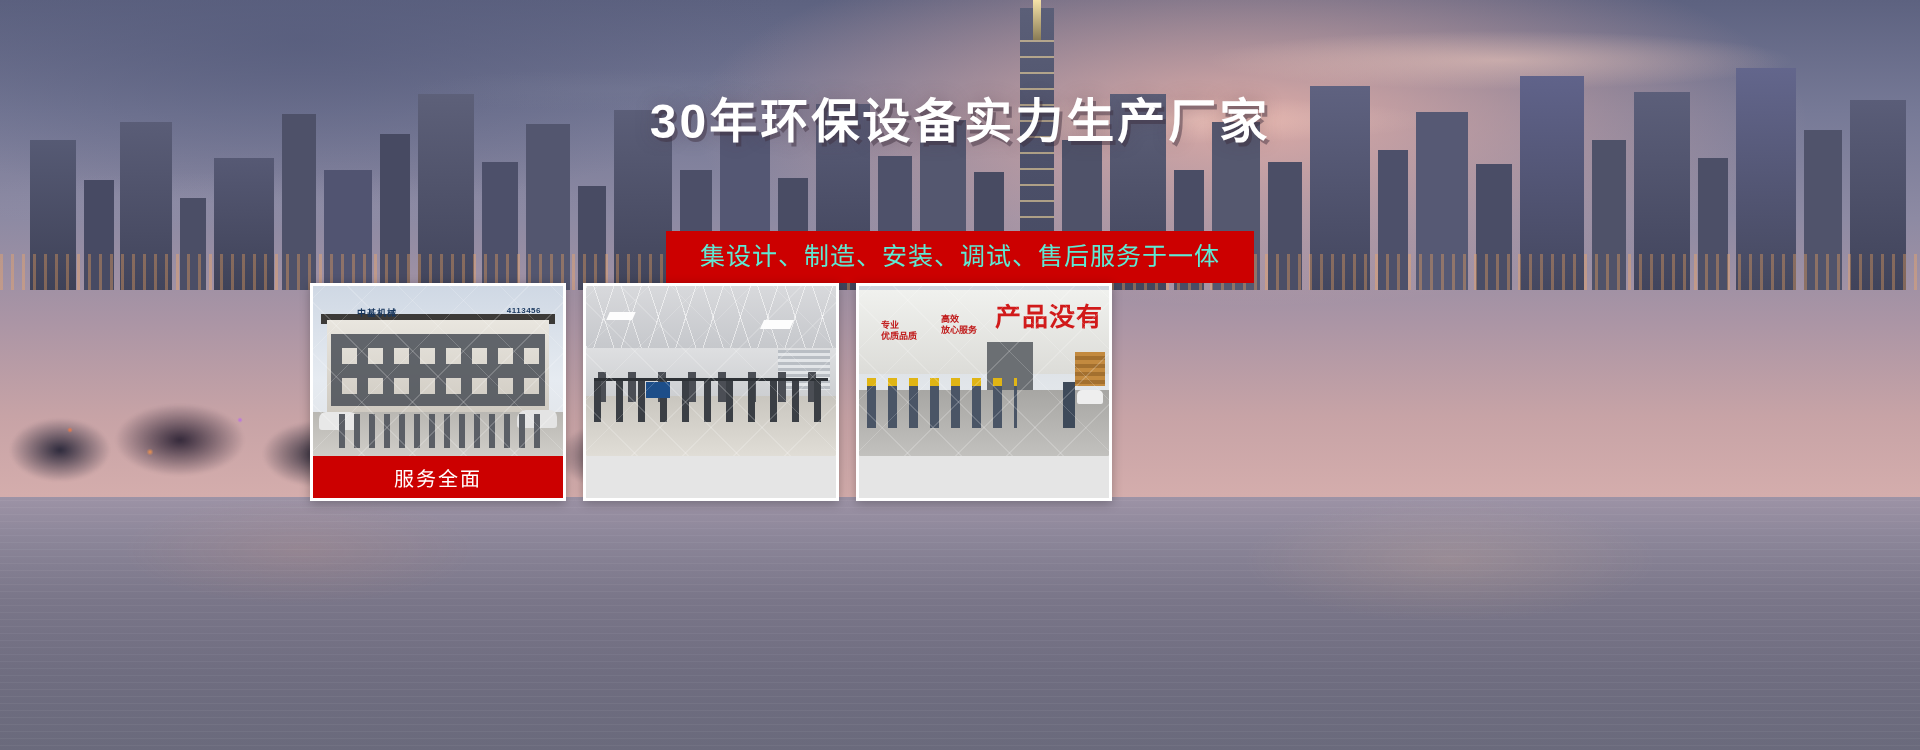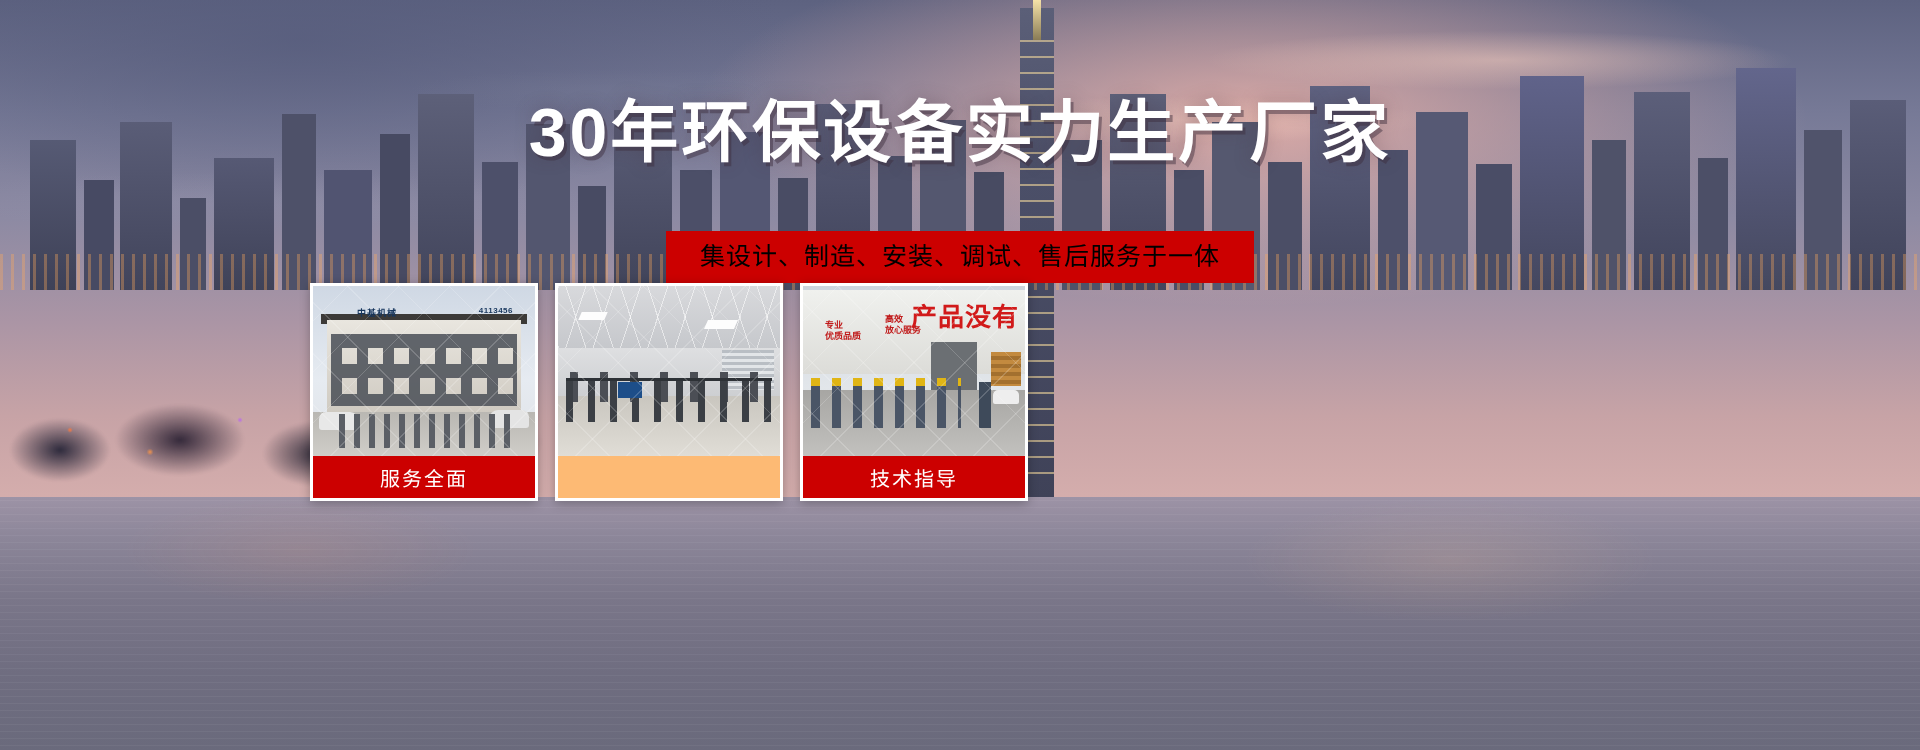--- a/index.html
+++ b/index.html
@@ -74,47 +74,48 @@
     background:linear-gradient(180deg,#f6e2a8,#8a7c56);
   }
   .tower-lights{
     position:absolute;left:1020px;top:40px;width:34px;height:440px;
     background:repeating-linear-gradient(180deg, rgba(255,226,160,.55) 0 2px, rgba(0,0,0,0) 2px 16px);
   }
 
   
   .headline{
     position:absolute;left:0;top:98px;width:1920px;text-align:center;
-    font-size:68px;line-height:1;font-weight:bold;color:#ffffff;
+    font-size:48px;line-height:1;font-weight:bold;color:#ffffff;
     letter-spacing:3px;
     text-shadow:
       3px 4px 0 rgba(60,45,60,.45),
       0 0 18px rgba(70,50,60,.35);
     white-space:nowrap;
   }
 
   
   .subbar-wrap{position:absolute;left:0;top:231px;width:1920px;text-align:center;}
   .subbar{
     display:inline-block;background:#cc0000;
     padding:9px 34px 11px 34px;
-    font-size:25px;line-height:1.28;color:#000000;letter-spacing:1px;
+    font-size:25px;line-height:1.28;color:#5eead4;letter-spacing:1px;
     white-space:nowrap;
   }
 
   
   .cards{
     position:absolute;left:310px;top:283px;width:1252px;height:212px;
     display:flex;gap:17px;
   }
   .card{
     position:relative;width:222px;height:212px;
-    border:3px solid #ffffff;background:#fdba74;overflow:hidden;
+    border:3px solid #ffffff;background:#e5e5e5;overflow:hidden;
     box-shadow:0 2px 10px rgba(0,0,0,.28);
     flex:0 0 auto;
+    padding-left:28px;
   }
   .card .photo{position:absolute;left:0;top:0;right:0;height:170px;overflow:hidden;}
   .card .caption{
     position:absolute;left:0;right:0;bottom:0;height:42px;
     background:#cc0000;color:#fff;font-size:20px;
     display:flex;align-items:center;justify-content:center;letter-spacing:2px;
   }
   .wm{
     position:absolute;inset:0;
     background:
@@ -306,17 +307,16 @@
         <div class="c4-s2">高效<br>放心服务</div>
         <div class="c4-door"></div>
         <div class="c4-wood"></div>
         <div class="c4-ground"></div>
         <div class="c4-workers"></div>
         <div class="c4-helmets"></div>
         <div class="c4-man"></div>
         <div class="c4-car"></div>
         <div class="wm"></div>
       </div>
-      <div class="caption">技术指导</div>
     </div>
 
   </div>
 </div>
 
 </body></html>

